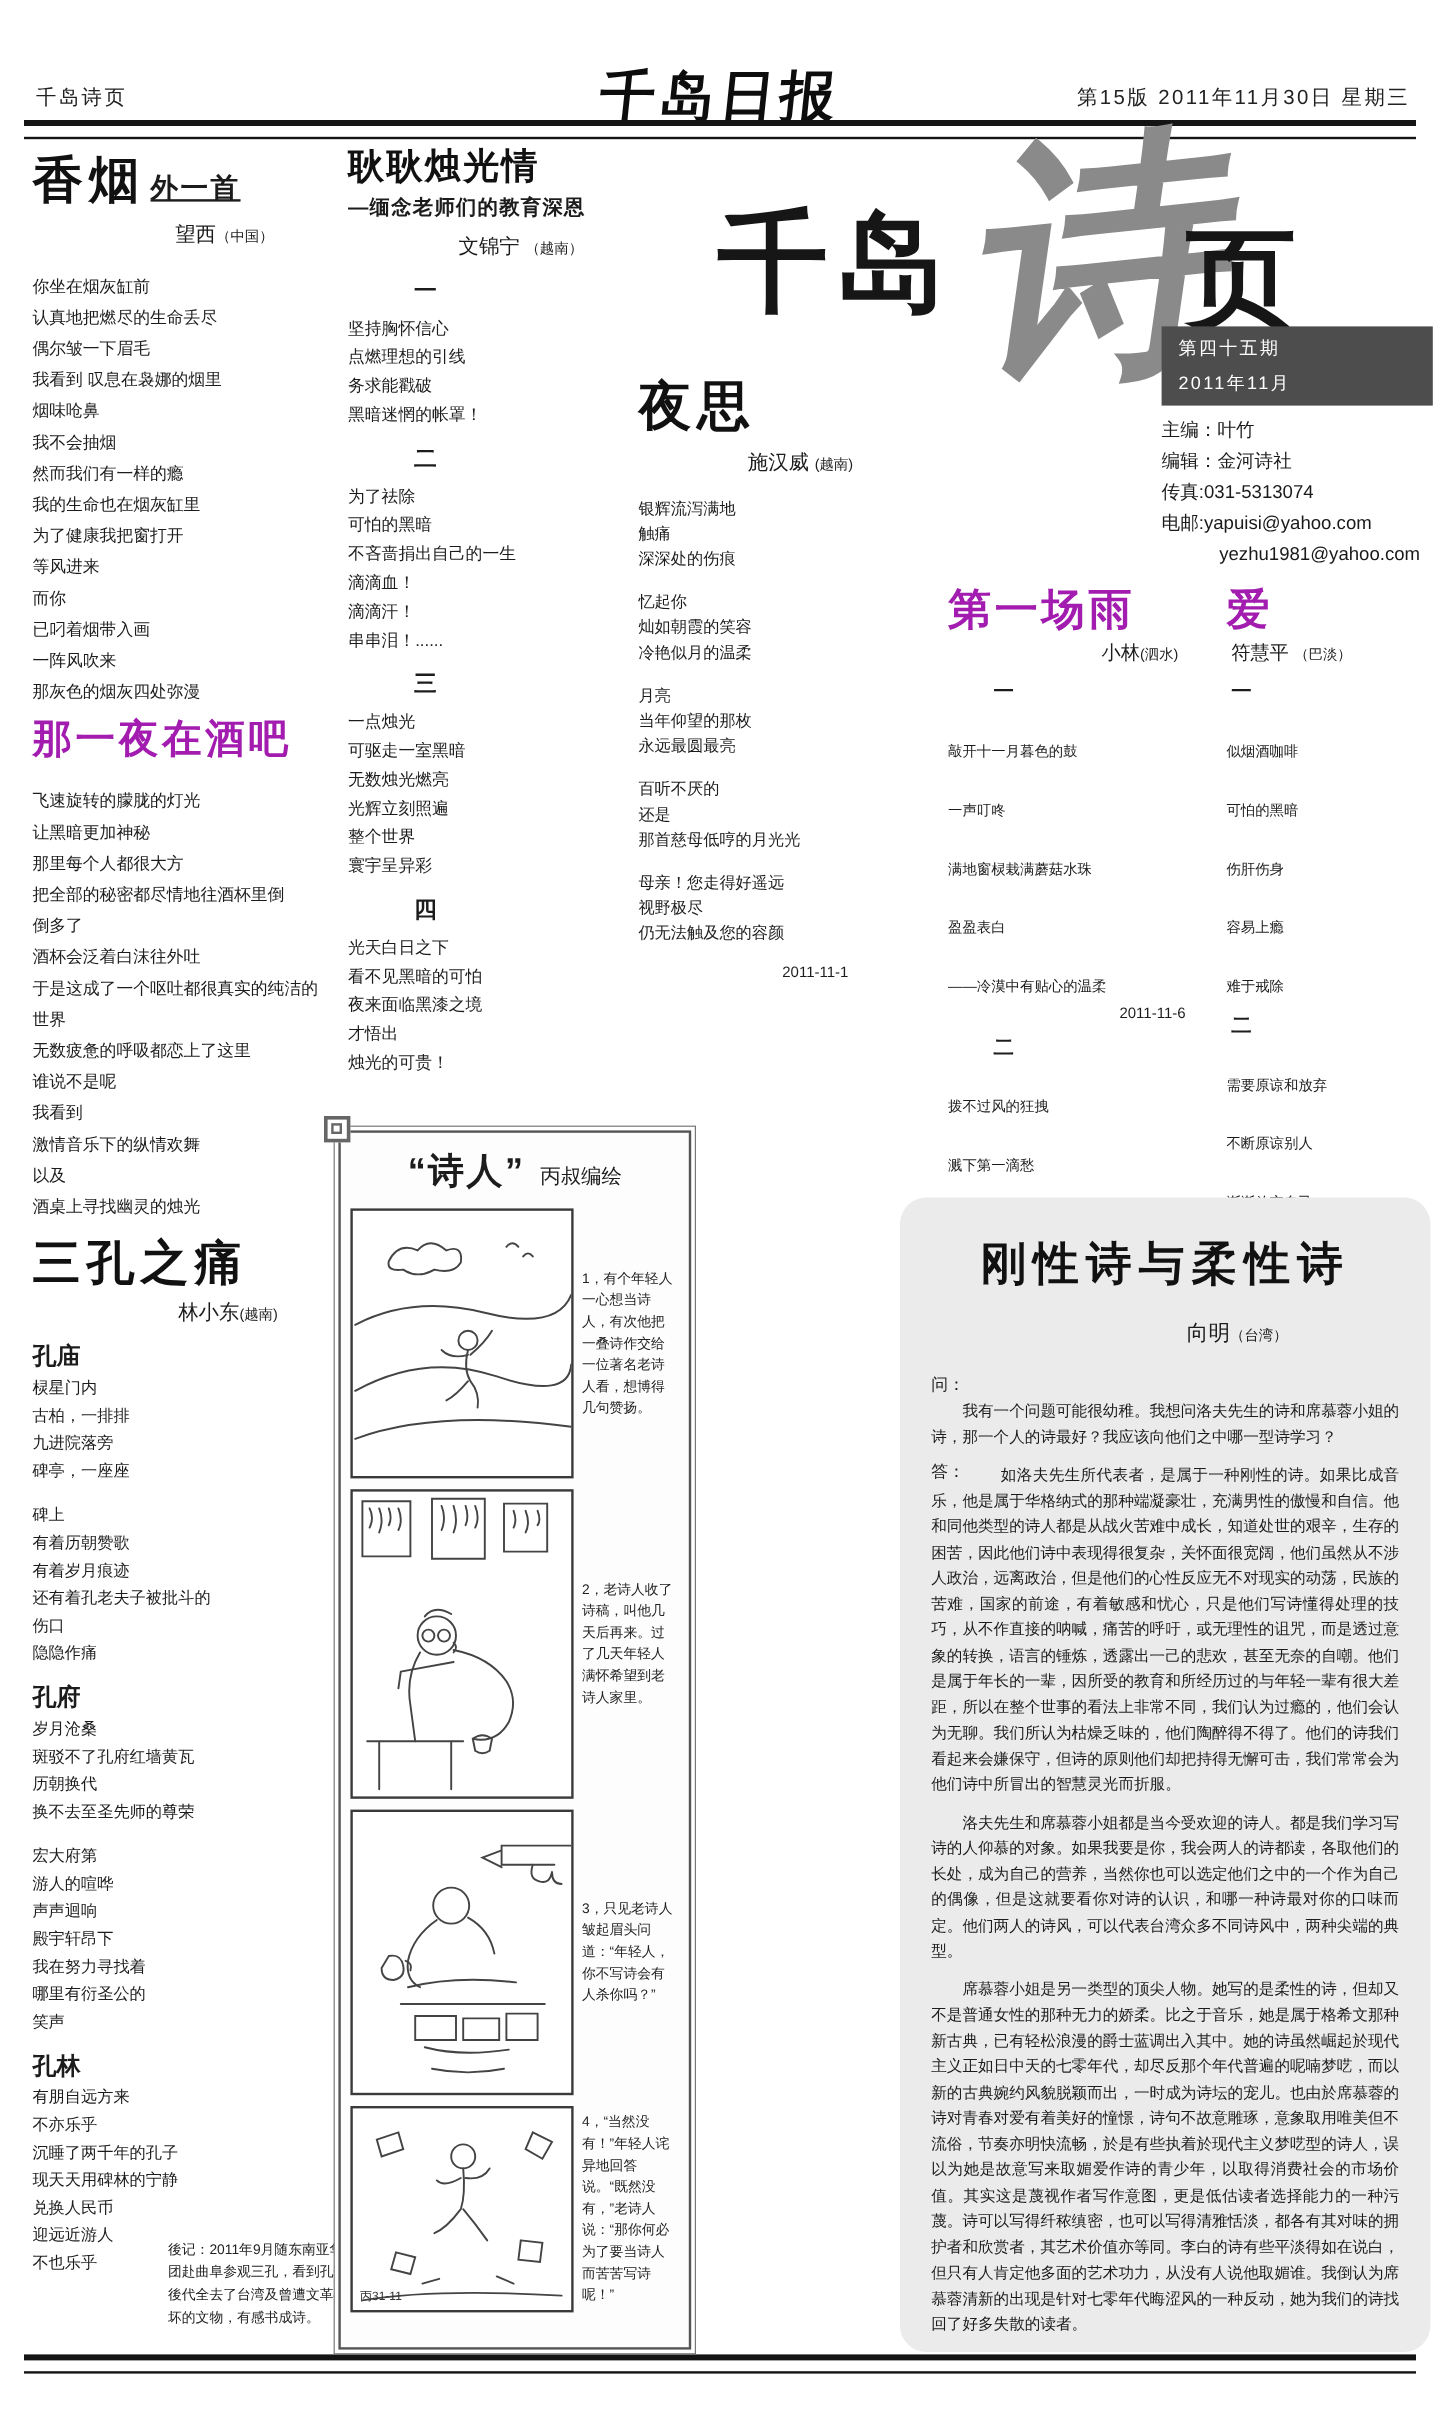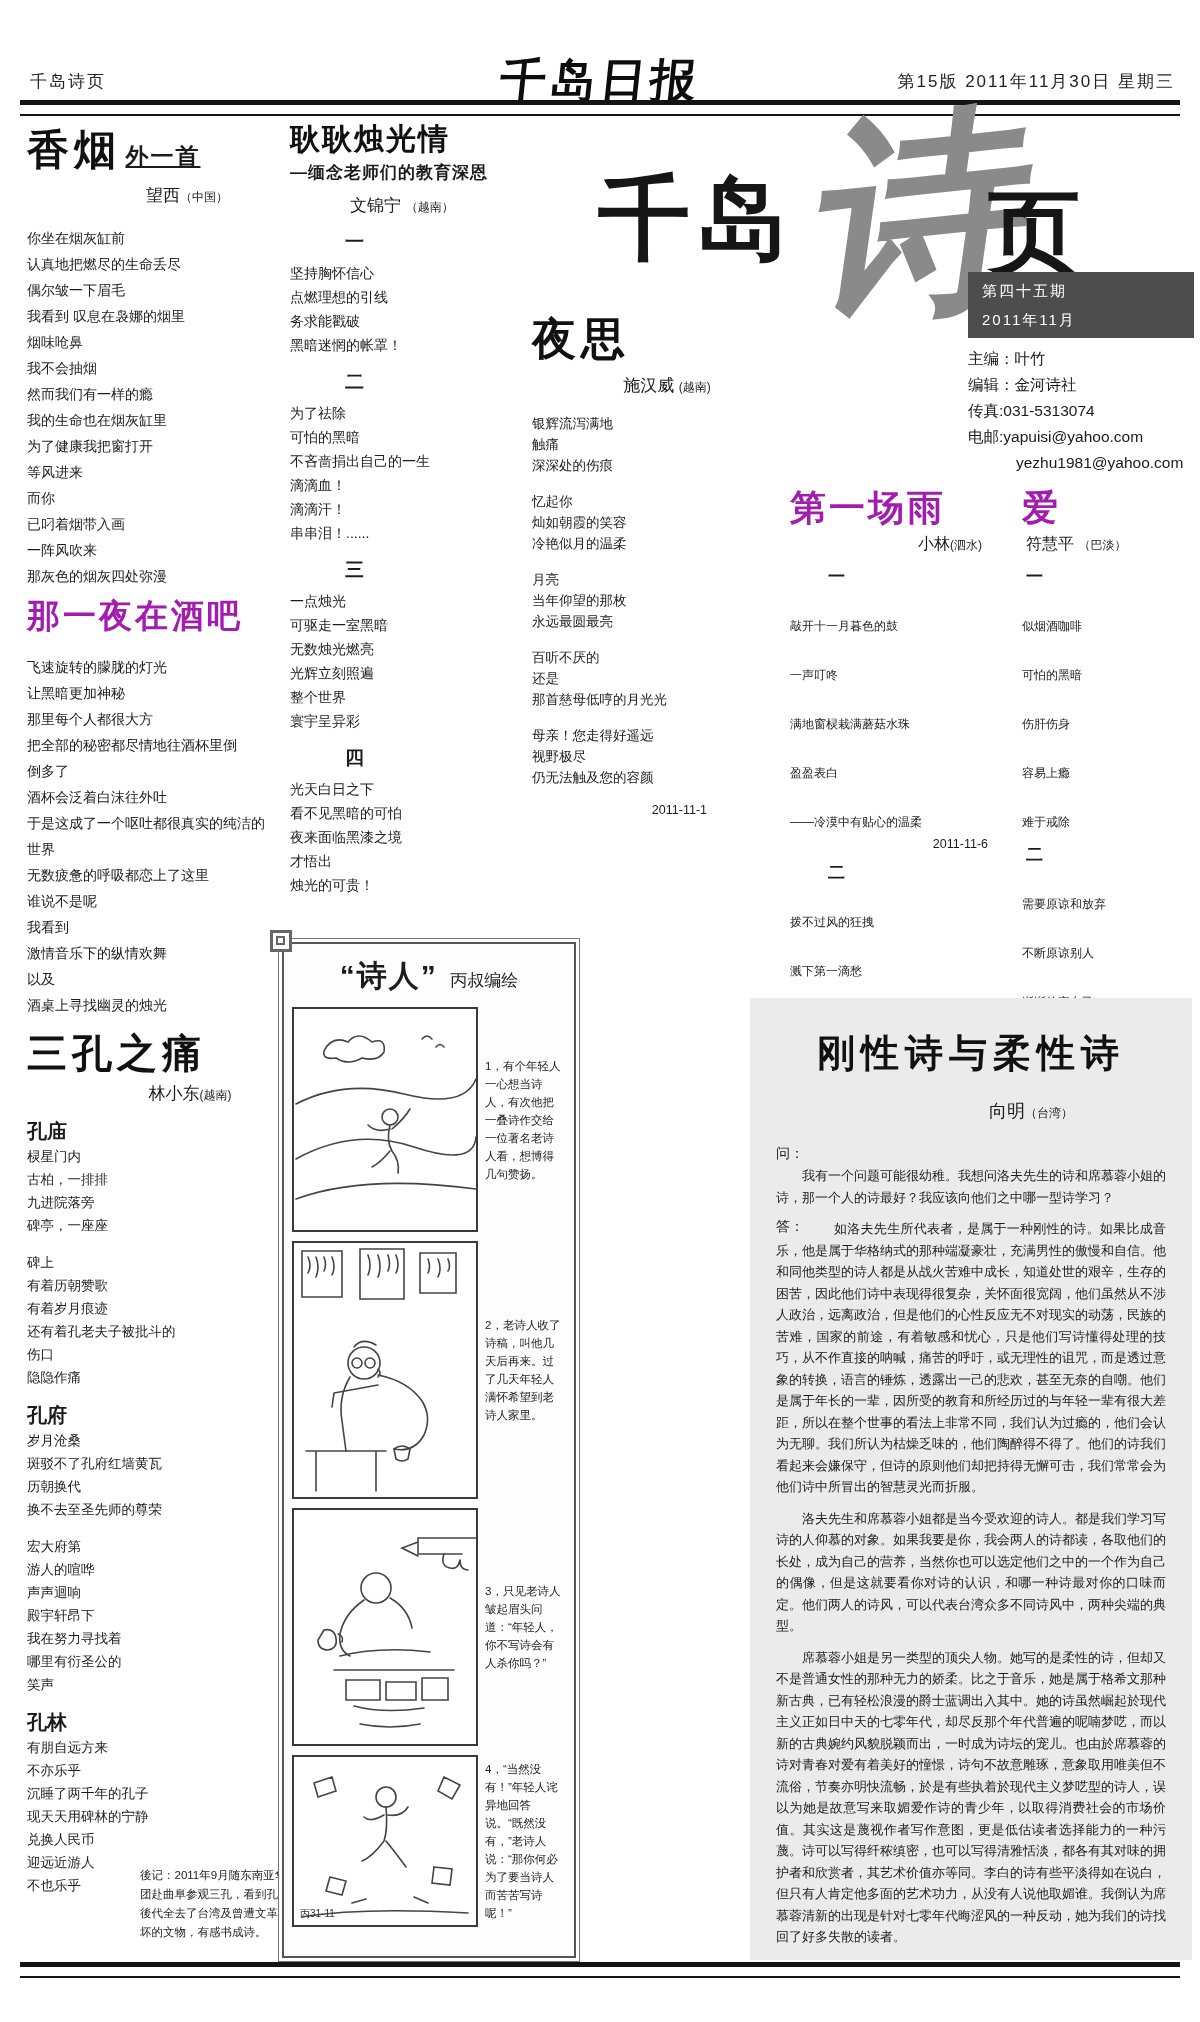--- a/index.html
+++ b/index.html
@@ -51,21 +51,21 @@
   .comic-title-row{text-align:center;margin:2px 0 10px 0;}
   .comic-title{font-size:30px;font-weight:bold;letter-spacing:2px;}
   .comic-credit{font-size:17px;margin-left:8px;}
   .panel-row{display:flex;gap:7px;margin-bottom:9px;}
   .panel{flex:0 0 186px;border:2px solid #3a3a3a;background:#fff;position:relative;box-sizing:border-box;}
   .panel svg{display:block;width:100%;height:100%;}
   .caption{width:80px;font-size:11.5px;line-height:18px;align-self:center;color:#222;}
   .sig{position:absolute;left:6px;bottom:4px;font-size:10px;color:#333;}
 
   
-  .article-box{left:750px;top:998px;width:442px;height:962px;background:#ebebeb;box-sizing:border-box;padding:30px 26px 20px 26px;}
+  .article-box{left:750px;top:998px;width:442px;height:962px;background:#ebebeb;box-sizing:border-box;padding:30px 26px 20px 26px;border-radius:22px;}
   .article-title{font-size:38px;font-weight:bold;letter-spacing:6px;text-align:center;color:#111;}
   .article-author{text-align:center;font-size:18px;margin:20px 0 22px 120px;}
   .qa-label{font-size:14px;margin:10px 0 2px 0;}
   .article-box p{font-size:13px;line-height:21.5px;text-align:justify;text-indent:2em;margin:0 0 10px 0;}
 
   .postscript{font-size:11.5px;line-height:19px;width:158px;color:#222;}
 </style>
 </head>
 <body>
 
@@ -181,21 +181,21 @@
           <div>迎远近游人</div>
           <div>不也乐乎</div>
         </div>
     </div>
   </div>
   <div class="abs postscript" style="left:140px;top:1866px;">後记：2011年9月随东南亚华人团赴曲阜参观三孔，看到孔子後代全去了台湾及曾遭文革破坏的文物，有感书成诗。</div>
 
   <div class="abs" style="left:290px;top:122px;width:228px;">
     <div class="title-md">耿耿烛光情</div>
     <div class="subtitle">—缅念老师们的教育深恩</div>
-    <div class="author" style="padding-left:60px;margin:10px 0 2px 0;">
+    <div class="author" style="text-align:center;padding-left:60px;margin:10px 0 2px 0;">
       <span>文锦宁</span> <span class="origin">（越南）</span>
     </div>
     <div>
       <div class="snum">一</div>
       <div class="lines l27">
           <div>坚持胸怀信心</div>
           <div>点燃理想的引线</div>
           <div>务求能戳破</div>
           <div>黑暗迷惘的帐罩！</div>
         </div>

